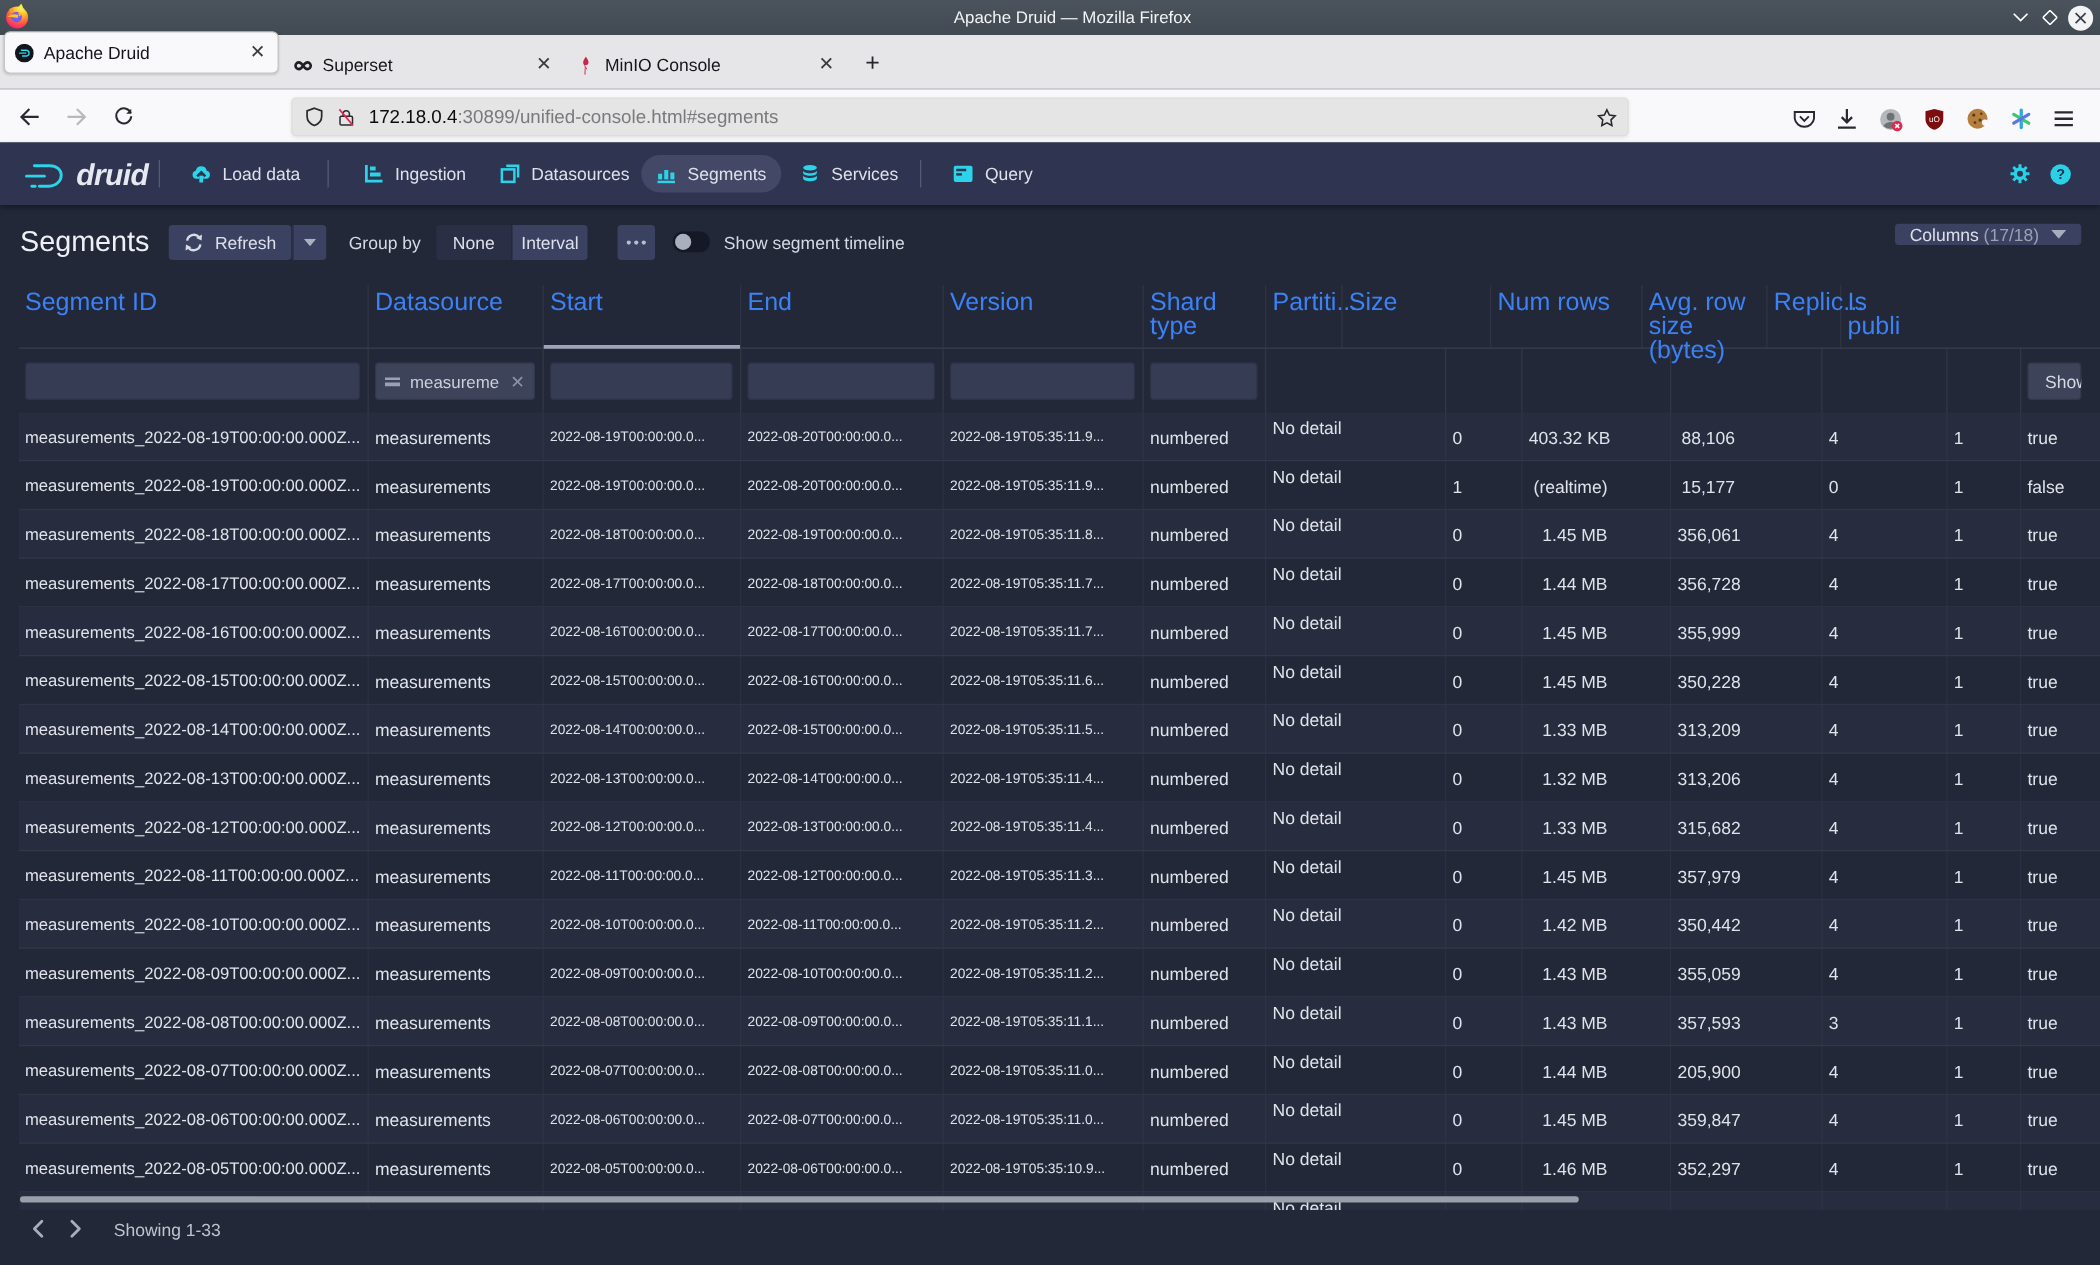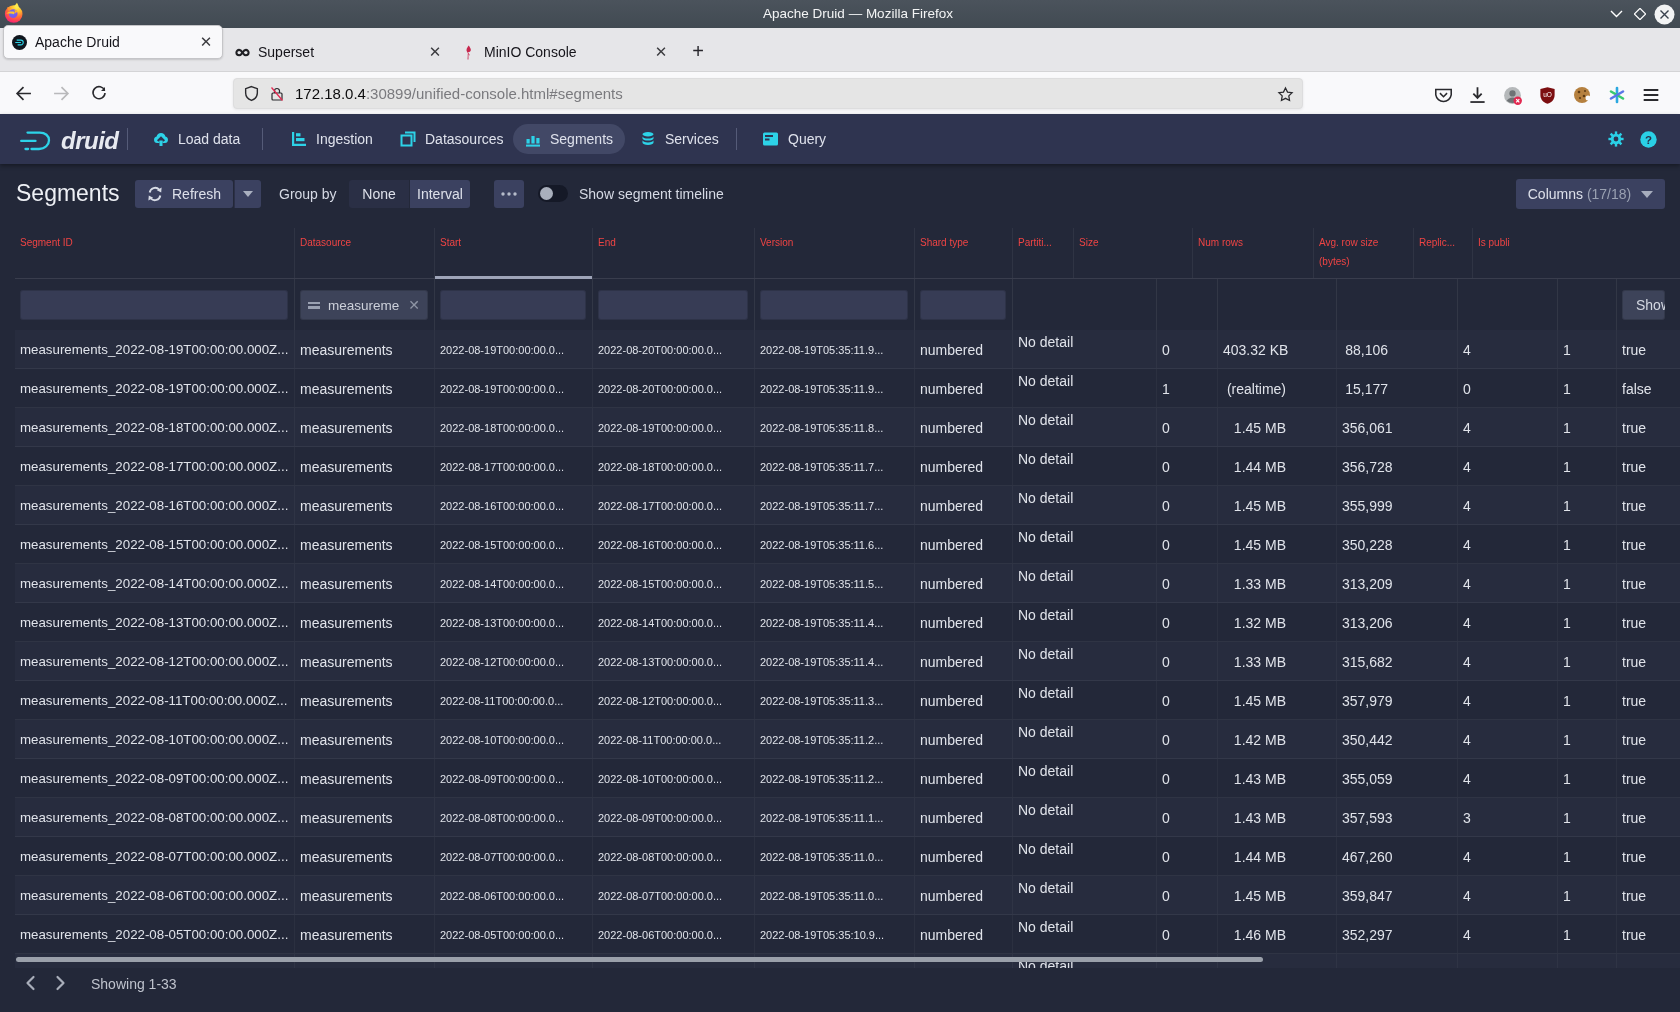--- a/index.html
+++ b/index.html
@@ -48,21 +48,21 @@
 .viewbar { position:absolute; left:0; top:164px; width:1680px; height:64px; }
 .vtitle { position:absolute; left:16px; top:16px; font-size:23px; color:#eef0f5; }
 .btn { position:absolute; top:16px; height:28px; background:#3b4160; border-radius:3px; color:#dde0ea; font-size:14px; display:flex; align-items:center; justify-content:center; }
 .groupby { position:absolute; left:279px; top:16px; height:28px; line-height:28px; color:#d6dae5; font-size:14px; }
 .sstoggle { position:absolute; left:538px; top:21px; }
 .stlabel { position:absolute; left:579px; top:16px; height:28px; line-height:28px; color:#d6dae5; font-size:14px; }
 
 
 .tbl { position:absolute; left:15px; top:228px; width:1665px; height:740px; overflow:hidden; font-size:14px; color:#e0e3ea; }
 .hrow { display:flex; height:51px; border-bottom:1px solid rgba(255,255,255,0.10); }
-.hcell { padding:5px 5px; color:#ef4444; position:relative; border-right:1px solid rgba(255,255,255,0.06); line-height:19px; font-size:10px; }
+.hcell { padding:5px 5px; color:#3b82f6; position:relative; border-right:1px solid rgba(255,255,255,0.06); line-height:19px; font-size:20px; }
 .frow { display:flex; height:51px; position:relative; }
 .fcell { position:relative; border-right:1px solid rgba(255,255,255,0.07); }
 .finput { position:absolute; top:11px; left:5px; right:6px; height:30px; background:#373c55; border-radius:3px; box-shadow:inset 0 0 0 1px rgba(0,0,0,0.15); }
 .row { display:flex; height:39px; border-bottom:1px solid rgba(255,255,255,0.06); }
 .row.odd { background:#272c3e; }
 .cell { padding:11px 5px 0 5px; white-space:nowrap; overflow:hidden; border-right:1px solid rgba(255,255,255,0.04); line-height:18px; }
 .cell.dt { font-size:11px; }
 .cell.sid { font-size:13.3px; }
 .cell.top { padding-top:3px; }
 .cell.r { text-align:right; }
@@ -311,21 +311,21 @@
         <circle cx="2" cy="2" r="1.7" fill="#b6bcca"></circle>
         <circle cx="8" cy="2" r="1.7" fill="#b6bcca"></circle>
         <circle cx="14" cy="2" r="1.7" fill="#b6bcca"></circle>
       </svg>
     </div>
   <svg class="sstoggle" width="30" height="17" viewBox="0 0 30 17">
       <rect x="0" y="0" width="30" height="17" rx="8.5" fill="#151927"></rect>
       <circle cx="8.5" cy="8.5" r="6.5" fill="#a9afbc"></circle>
     </svg>
   <div class="stlabel">Show segment timeline</div>
-  <div class="btn" style="left:1516px; width:149px; height:30px; top:15px;">Columns <span style="color:#9aa1b2;">&nbsp;(17/18)</span><svg width="12" height="7" viewBox="0 0 12 7" style="margin-left:10px;">
+  <div class="btn" style="left:1516px; width:149px; height:17px; top:15px;">Columns <span style="color:#9aa1b2;">&nbsp;(17/18)</span><svg width="12" height="7" viewBox="0 0 12 7" style="margin-left:10px;">
         <path d="M0 0h12L6 7z" fill="#a7adbd"></path>
       </svg></div>
 </div>
 
 <div class="tbl">
   <div class="hrow">
     <div class="hcell c0">Segment ID</div>
     <div class="hcell c1">Datasource</div>
     <div class="hcell c2">Start<div style="position:absolute; left:0; right:0; bottom:-1px; height:3px; background:#9ea4b8;"></div></div>
     <div class="hcell c3">End</div>
@@ -574,21 +574,21 @@
   <div class="row">
         <div class="cell c0 sid">measurements_2022-08-07T00:00:00.000Z...</div>
         <div class="cell c1">measurements</div>
         <div class="cell c2 dt">2022-08-07T00:00:00.0...</div>
         <div class="cell c3 dt">2022-08-08T00:00:00.0...</div>
         <div class="cell c4 dt">2022-08-19T05:35:11.0...</div>
         <div class="cell c5">numbered</div>
         <div class="cell c6 top">No detail</div>
         <div class="cell c7">0</div>
         <div class="cell c8 r">1.44 MB</div>
-        <div class="cell c9 r">467,260</div>
+        <div class="cell c9 r">205,900</div>
         <div class="cell c10">4</div>
         <div class="cell c11">1</div>
         <div class="cell c12">true</div>
       </div>
   <div class="row odd">
         <div class="cell c0 sid">measurements_2022-08-06T00:00:00.000Z...</div>
         <div class="cell c1">measurements</div>
         <div class="cell c2 dt">2022-08-06T00:00:00.0...</div>
         <div class="cell c3 dt">2022-08-07T00:00:00.0...</div>
         <div class="cell c4 dt">2022-08-19T05:35:11.0...</div>

